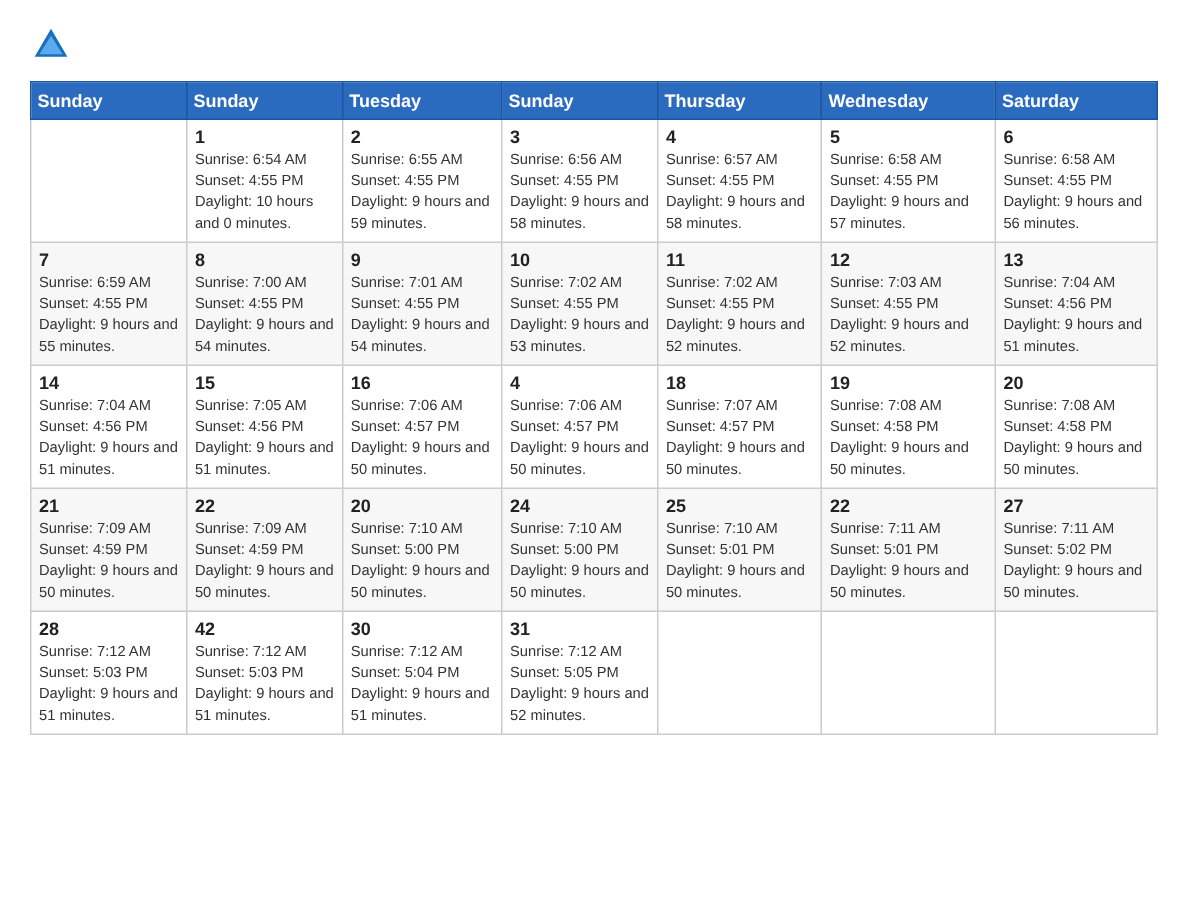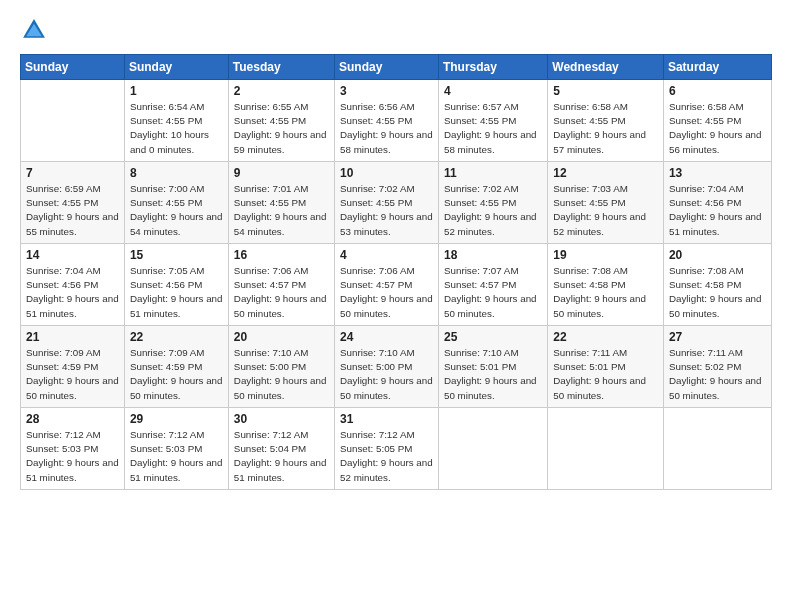--- a/index.html
+++ b/index.html
@@ -238,21 +238,21 @@
             <span class="day-number">27</span>
             <div class="day-info">Sunrise: 7:11 AM<br>Sunset: 5:02 PM<br>Daylight: 9 hours and 50 minutes.</div>
           </td>
         </tr>
         <tr>
           <td>
             <span class="day-number">28</span>
             <div class="day-info">Sunrise: 7:12 AM<br>Sunset: 5:03 PM<br>Daylight: 9 hours and 51 minutes.</div>
           </td>
           <td>
-            <span class="day-number">29</span>
+            <span class="day-number">42</span>
             <div class="day-info">Sunrise: 7:12 AM<br>Sunset: 5:03 PM<br>Daylight: 9 hours and 51 minutes.</div>
           </td>
           <td>
             <span class="day-number">30</span>
             <div class="day-info">Sunrise: 7:12 AM<br>Sunset: 5:04 PM<br>Daylight: 9 hours and 51 minutes.</div>
           </td>
           <td>
             <span class="day-number">31</span>
             <div class="day-info">Sunrise: 7:12 AM<br>Sunset: 5:05 PM<br>Daylight: 9 hours and 52 minutes.</div>
           </td>

